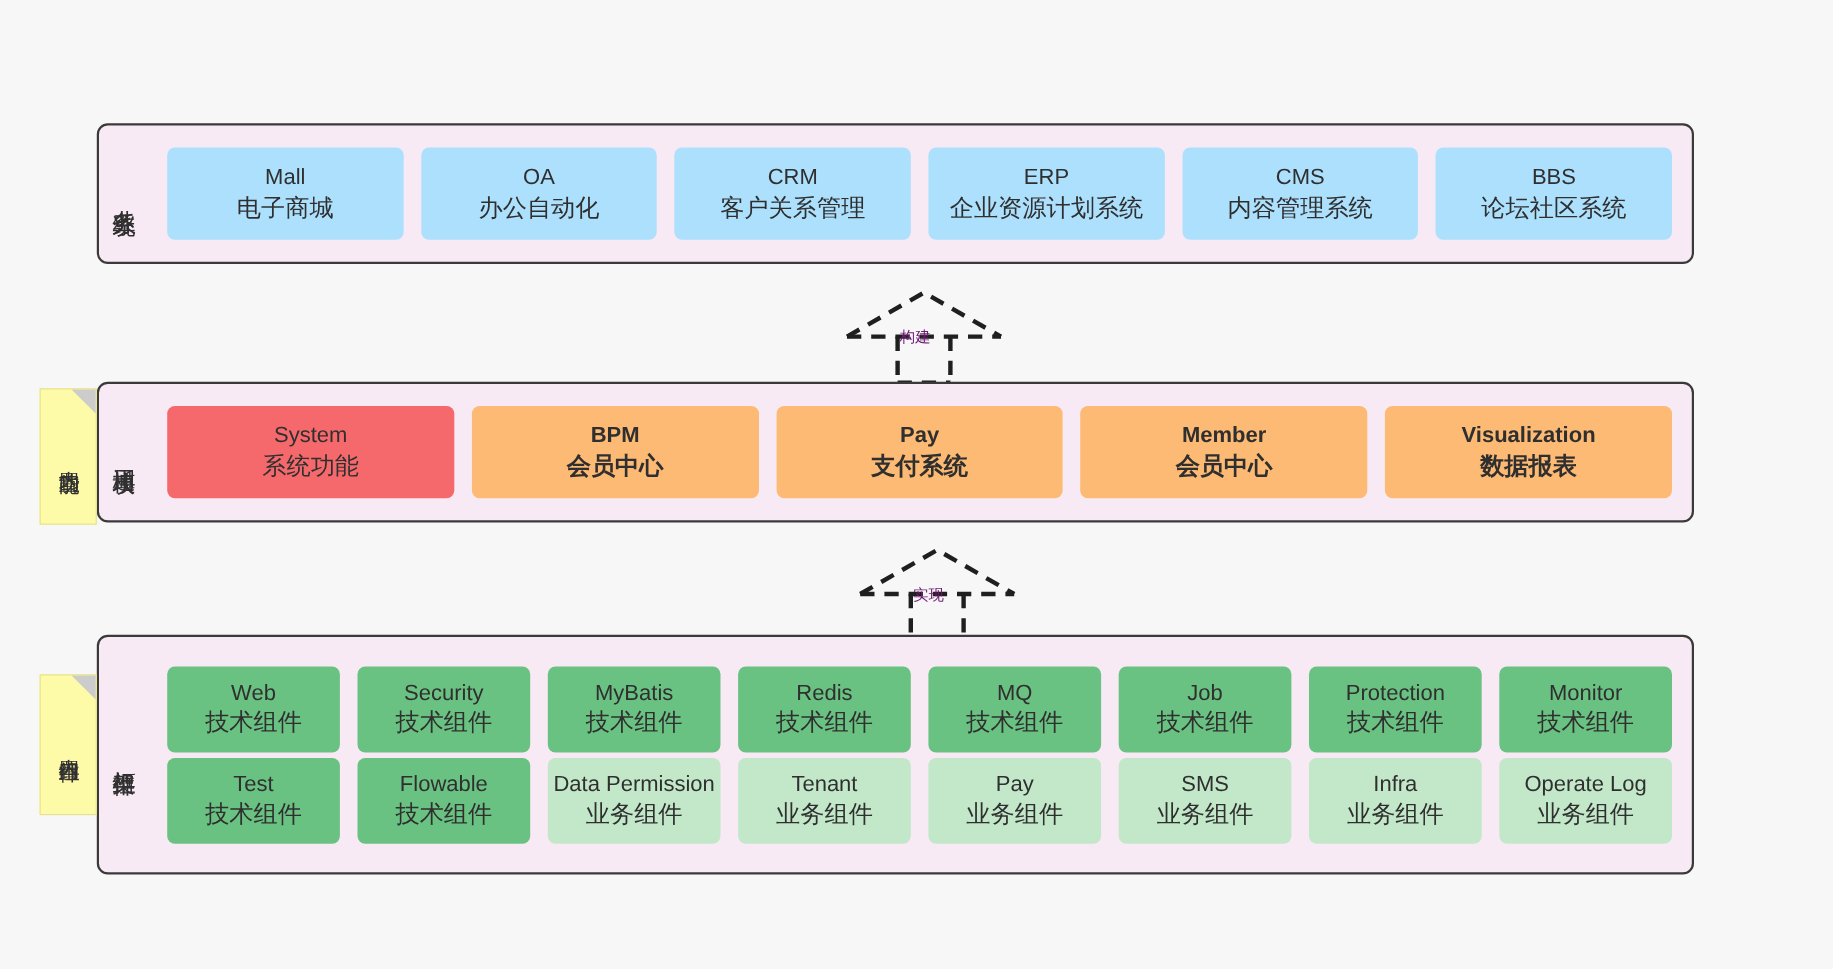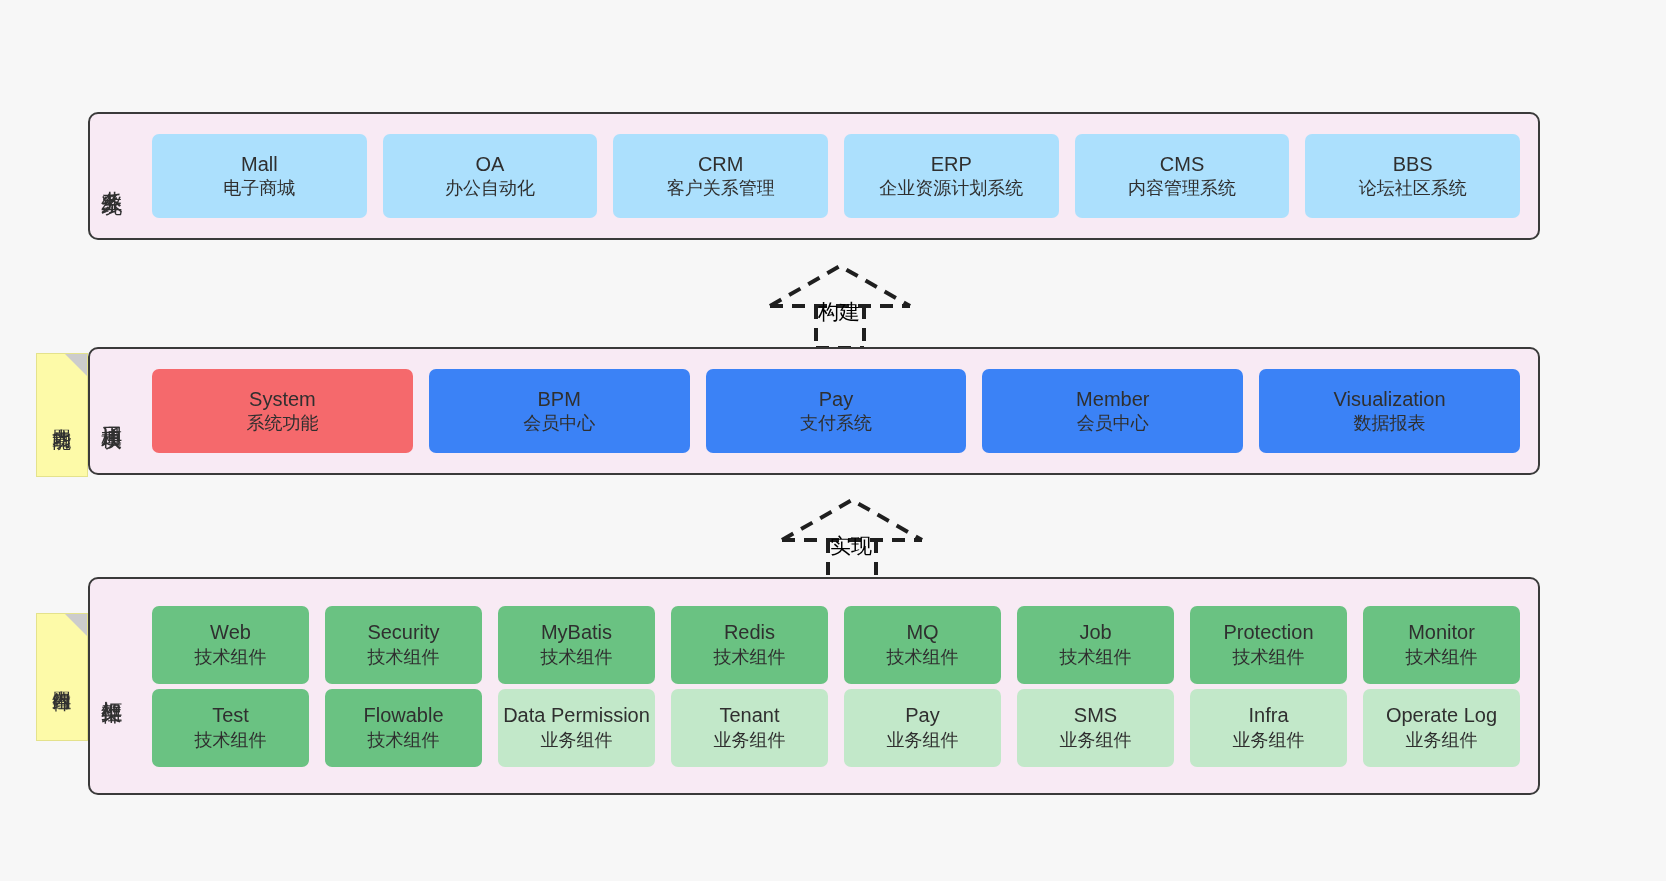--- a/index.html
+++ b/index.html
@@ -66,28 +66,28 @@
     display: flex;
     flex-direction: column;
     align-items: center;
     justify-content: center;
     text-align: center;
     color: #2f2f2f;
     line-height: 1.28;
     padding: 6px 4px;
   }
   .card .en { font-size: 20px; }
-  .card .cn { font-size: 18px; }
+  .card .cn { font-size: 22px; }
 
   .card.tall { height: 84px; }
   .card.small { height: 78px; }
 
   .blue  { background: #ace0fd; }
   .red   { background: #f5696c; }
-  .pink  { background: #3b82f6; }
+  .pink  { background: #fdba74; font-weight: bold; }
   .green { background: #6ac282; }
   .lgreen{ background: #c2e8c9; }
 
   
   .note {
     position: absolute;
     width: 52px;
     background: #fdfaa8;
     border: 1px solid #e4e28c;
     z-index: 3;
@@ -107,22 +107,22 @@
     top: 0; right: 0;
     width: 0; height: 0;
     border-top: 22px solid #cccccc;
     border-left: 22px solid transparent;
   }
 
   
   .connector { position: absolute; z-index: 1; }
   .connector .conn-label {
     position: absolute;
-    font-size: 21px;
-    color: #000000;
+    font-size: 14px;
+    color: #701a75;
     background: transparent;
     white-space: nowrap;
   }
 </style>
 </head>
 <body>
 
 <div class="canvas">
 
   <div class="layer" id="layer-0" style="left:88px; top:112px; width:1452px; height:128px;">

